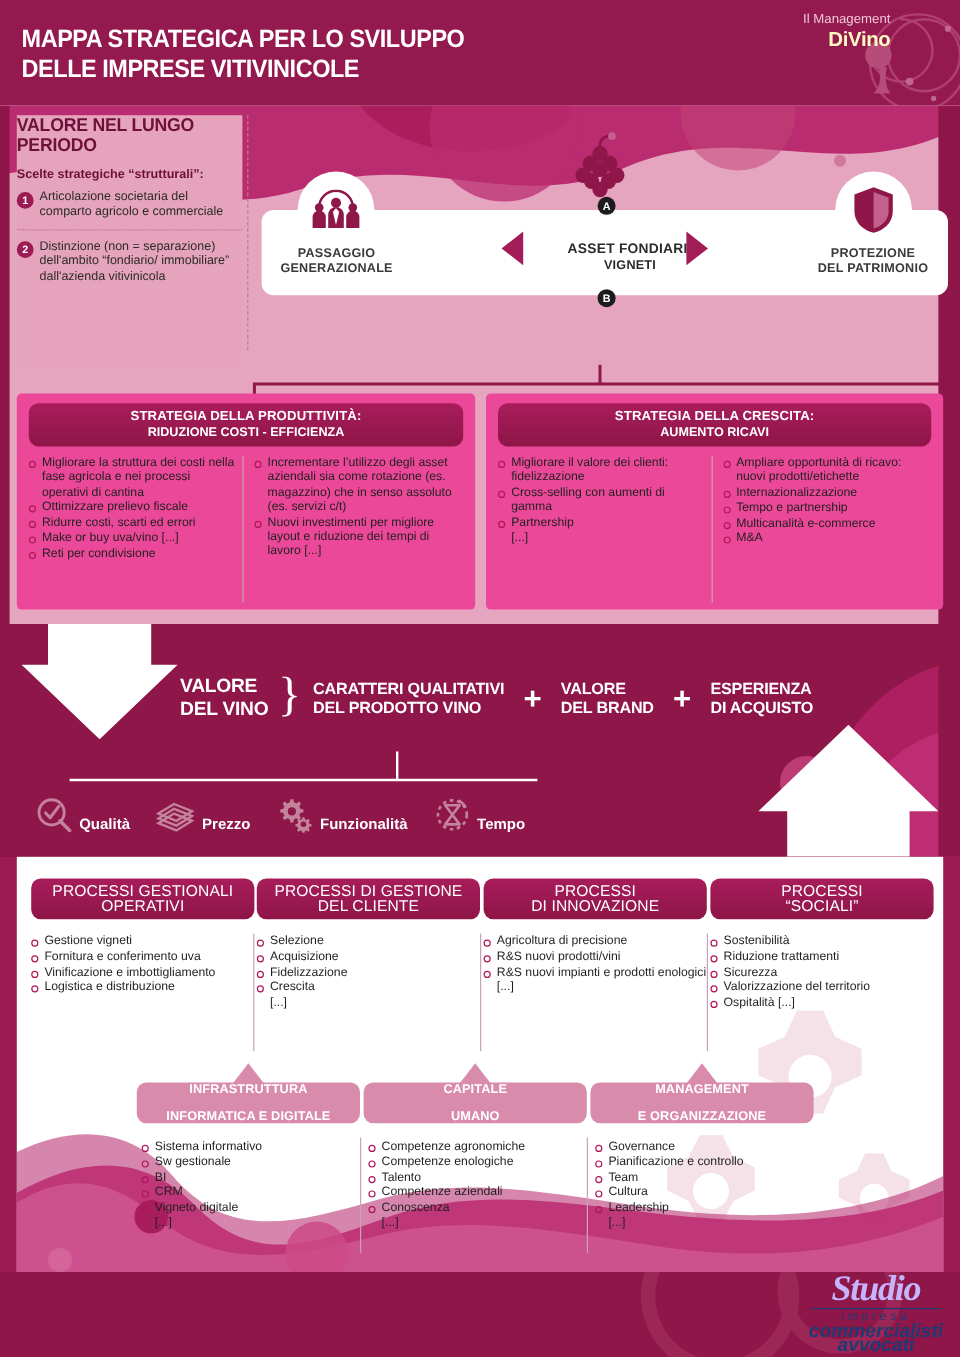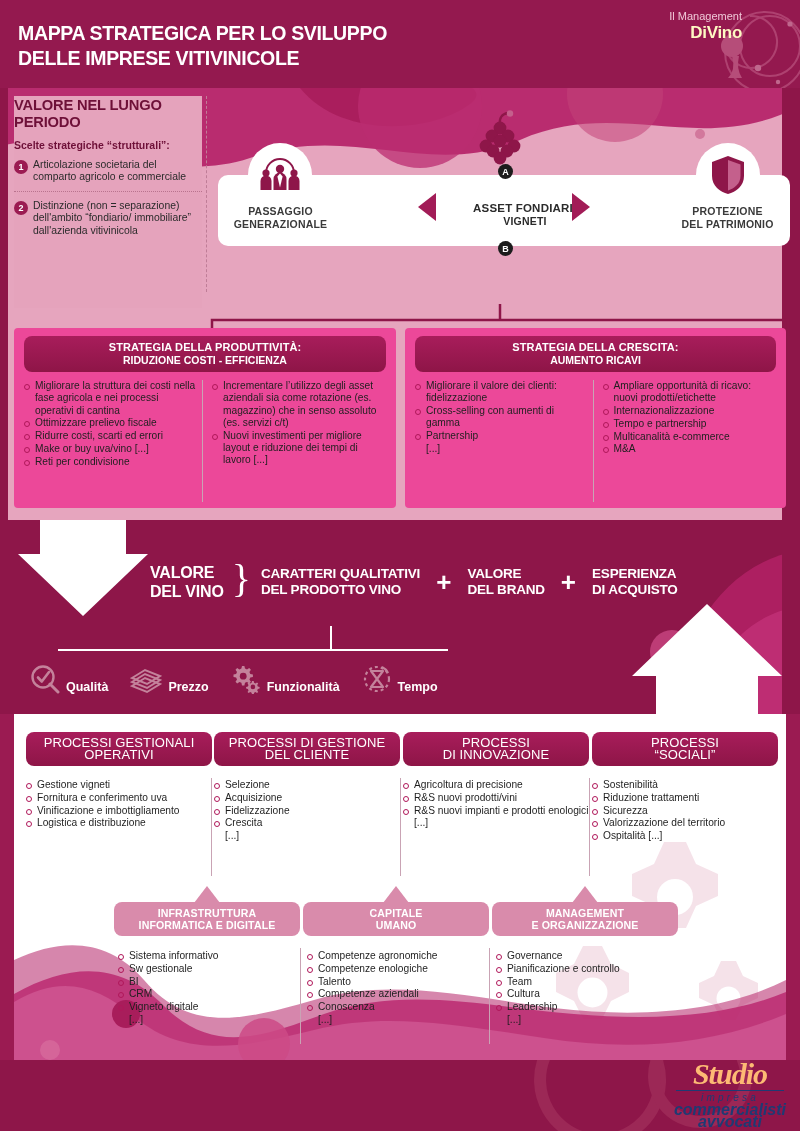--- a/index.html
+++ b/index.html
@@ -149,33 +149,33 @@
   }
   .procHead .h1,.procHead .h2{font-size:13px;font-weight:normal;text-transform:uppercase;letter-spacing:.1px;}
   .procBody{margin-top:13px;}
   .vsep{position:absolute;top:64px;width:0;border-left:1px solid #C9A3B4;height:98px;z-index:3;}
   #vs1{left:197px;} #vs2{left:386px;} #vs3{left:575px;}
 
   .enCol{position:absolute;top:188px;width:186px;z-index:3;}
   #ec0{left:100px;} #ec1{left:289px;} #ec2{left:478px;}
   .enHead{
     height:34px;border-radius:8px;background:#D98BAB;
-    color:#fff;text-align:center;display:flex;flex-direction:column;justify-content:center;line-height:12.5px;
+    color:#fff;text-align:center;display:flex;flex-direction:column;justify-content:space-between;line-height:12.5px;
   }
   .enHead .h1,.enHead .h2{font-size:10.6px;font-weight:bold;text-transform:uppercase;letter-spacing:.1px;}
   .enArrow{position:absolute;top:-16px;left:50%;margin-left:-13px;width:0;height:0;
     border-left:13px solid transparent;border-right:13px solid transparent;border-bottom:17px solid #D98BAB;}
   .enBody{margin-top:14px;padding-left:4px;}
   .evsep{position:absolute;top:234px;width:0;border-left:1px solid #C9A3B4;height:96px;z-index:3;}
   #evs1{left:286px;} #evs2{left:475px;}
 
   
   #footer{position:absolute;left:0;top:1060px;width:800px;height:71px;background:#8E1649;overflow:hidden;}
   #logo{position:absolute;right:14px;bottom:4px;text-align:center;z-index:4;}
-  #logo .lg1{color:#fdba74;font-size:30px;font-weight:bold;font-style:italic;
+  #logo .lg1{color:#c4b5fd;font-size:30px;font-weight:bold;font-style:italic;
     font-family:"Liberation Serif",serif;line-height:30px;letter-spacing:-1px;}
   #logo .lgrule{border-top:1.5px solid #1F3A73;margin:1px 2px 1px 2px;}
   #logo .lg2{color:#1F3A73;font-size:10px;font-style:italic;letter-spacing:3.2px;line-height:12px;}
   #logo .lg3{color:#1F3A73;font-size:16px;font-style:italic;font-weight:bold;line-height:11.5px;}
 </style>
 </head>
 <body>
 
 <div id="page">
 

